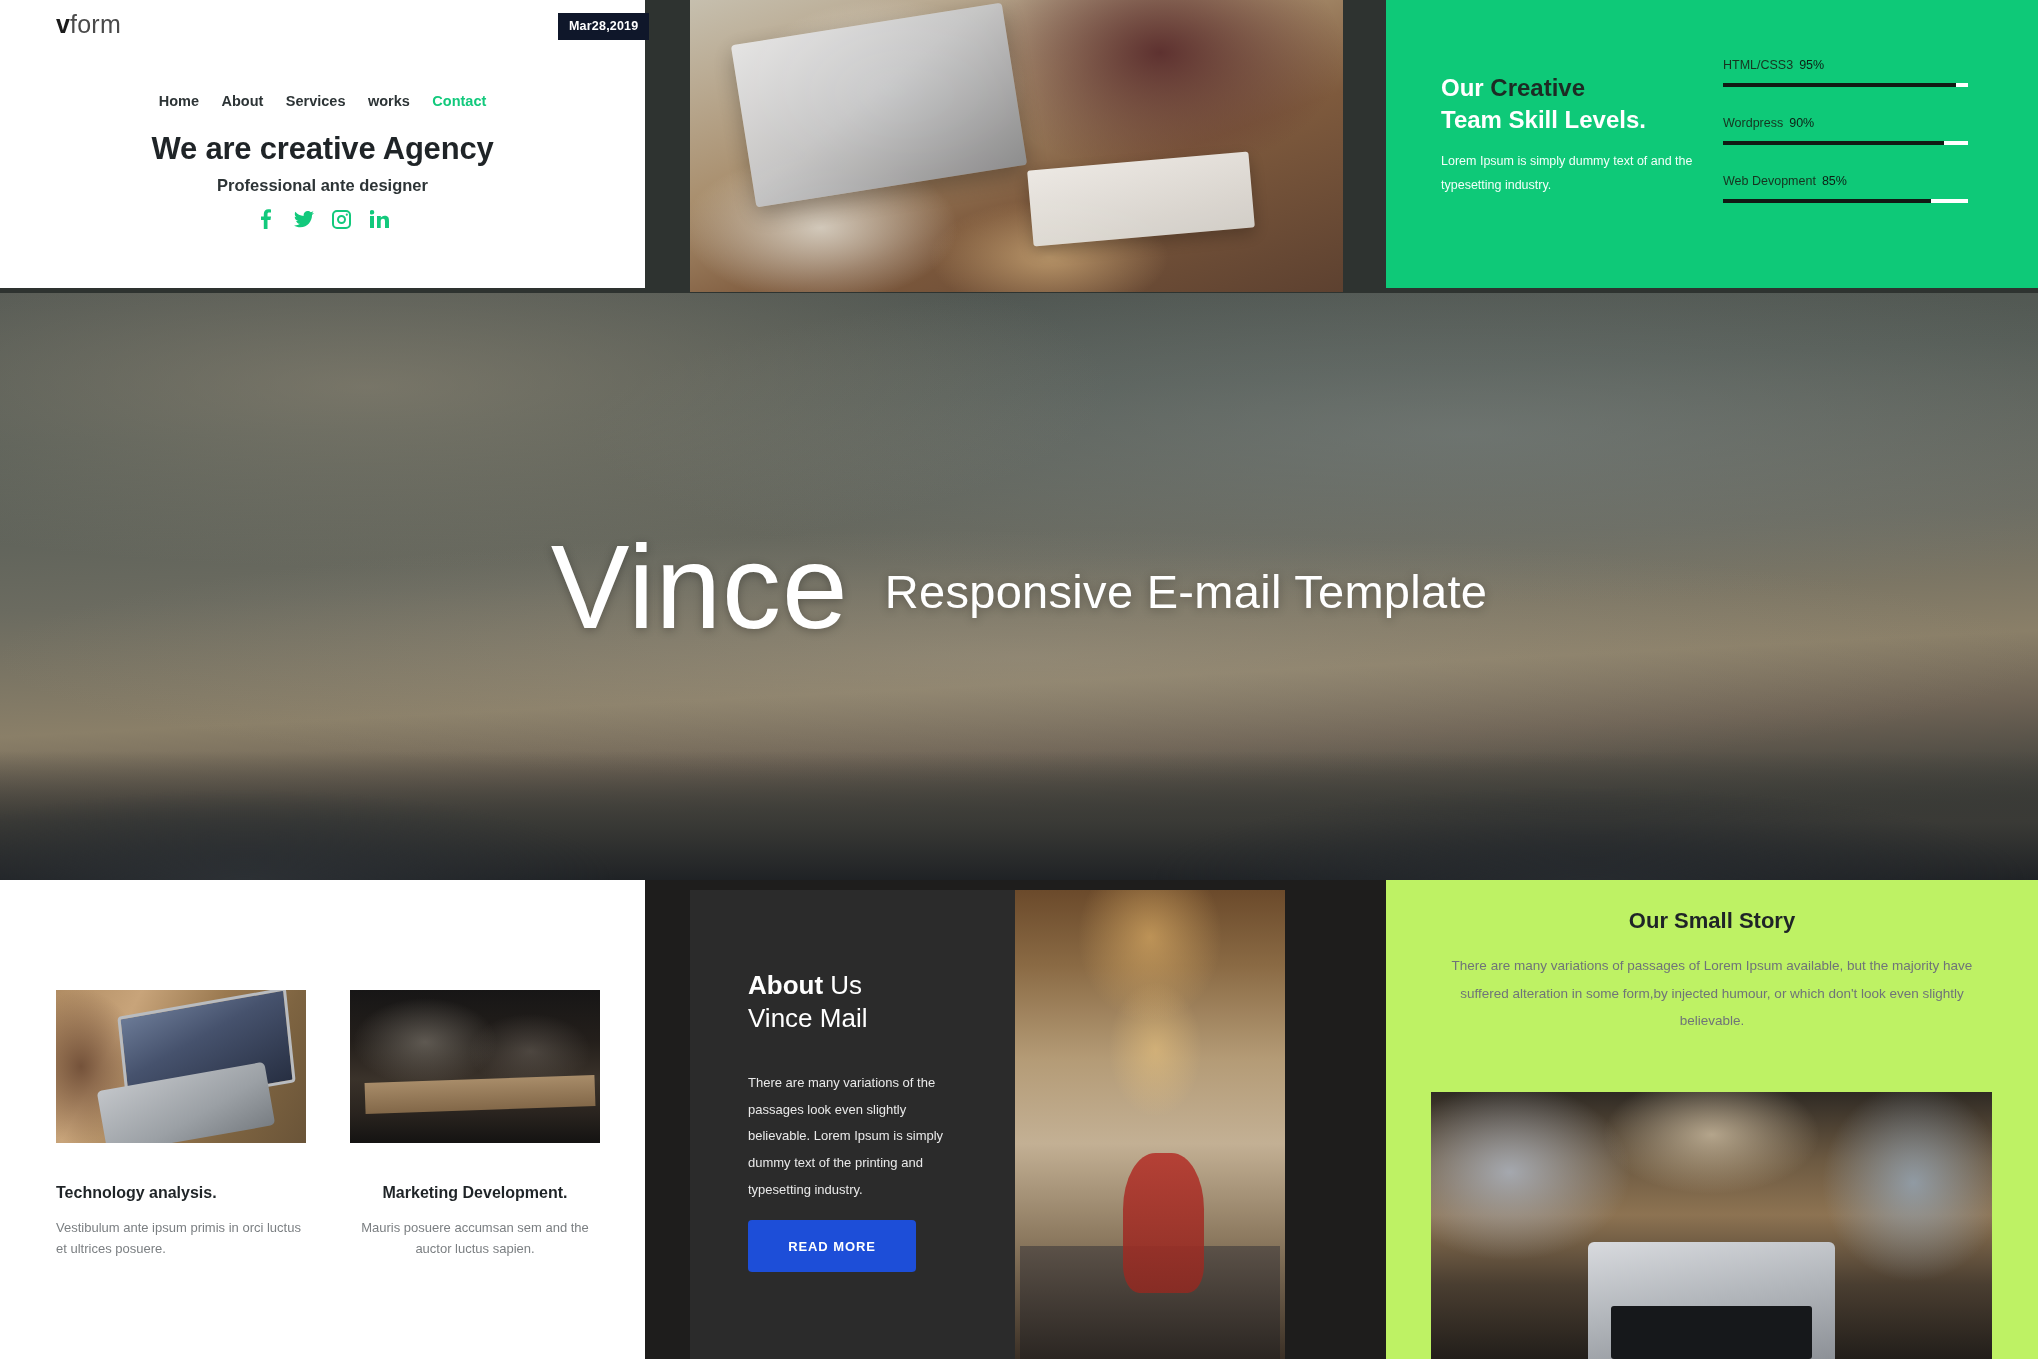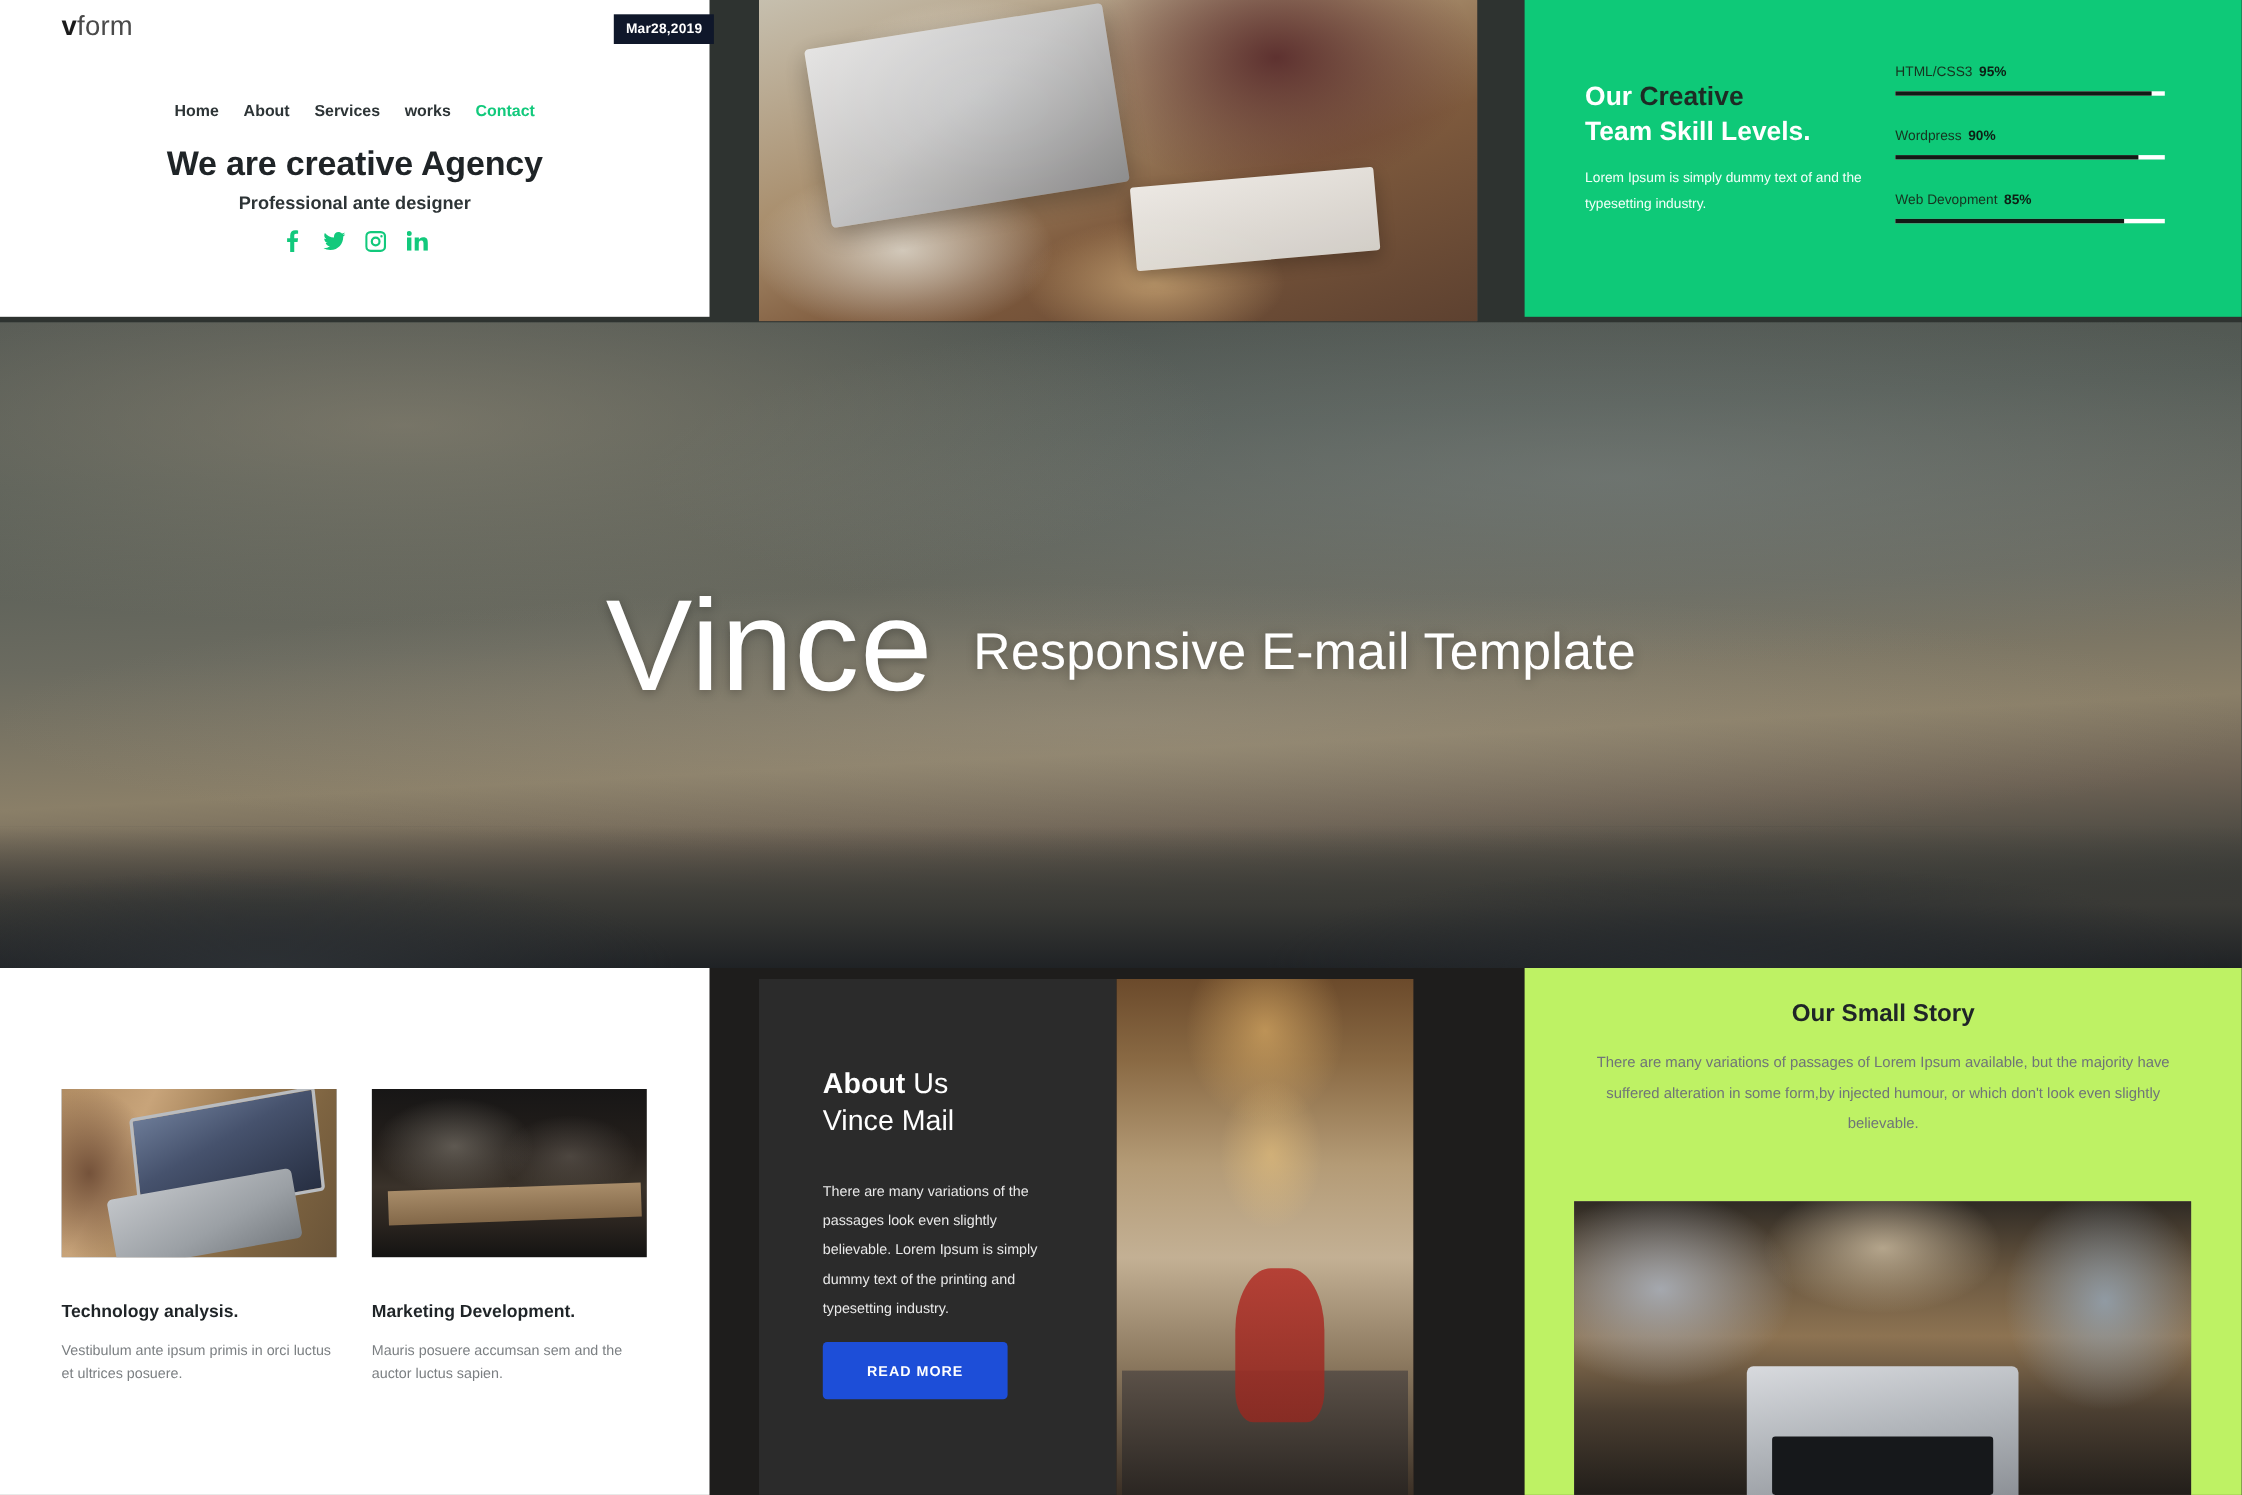--- a/index.html
+++ b/index.html
@@ -68,21 +68,21 @@
   }
   .skills-left { position: absolute; left: 55px; top: 72px; width: 270px; }
   .skills-head { font-size: 24px; line-height: 1.33; color: #ffffff; font-weight: 700; }
   .skills-head .dk { color: #1d2b24; }
   .skills-body {
     margin-top: 13px; font-size: 12.5px; line-height: 1.95; color: #f2fff9; font-weight: 400;
   }
   .skills-right { position: absolute; left: 337px; top: 58px; width: 250px; }
   .skill { margin-bottom: 29px; }
   .skill-label { font-size: 12.5px; color: #17331f; }
-  .skill-label b { font-weight: 700; margin-left: 6px; color: #0d1f14; }
+  .skill-label b { font-weight: 400; margin-left: 6px; color: #0d1f14; }
   .skill-track {
     position: relative; margin-top: 11px; height: 4px; width: 245px;
     background: #ffffff;
   }
   .skill-fill { position: absolute; left: 0; top: 0; height: 4px; background: #111a14; }
 
   
   .hero {
     position: absolute; left: 0; top: 293px; width: 2038px; height: 587px;
     overflow: hidden; background: #434b47;
@@ -104,21 +104,21 @@
   
   .bottom-band { position: absolute; left: 0; top: 880px; width: 2038px; height: 479px; }
   .bb-bg { position: absolute; left: 0; top: 0; width: 2038px; height: 479px; background: #1e1d1c; }
 
   
   .services-card {
     position: absolute; left: 0; top: 0; width: 645px; height: 479px; background: #ffffff;
   }
   .svc { position: absolute; top: 110px; width: 250px; }
   .svc.one { left: 56px; }
-  .svc.two { left: 338px; }
+  .svc.two { left: 350px; text-align: center; }
   .svc-img { width: 250px; height: 153px; overflow: hidden; position: relative; background: #888; }
   .svc-title {
     margin-top: 41px; font-size: 16px; font-weight: 700; color: #1f2427;
   }
   .svc-text {
     margin-top: 16px; font-size: 13px; line-height: 1.6; color: #7b7f82;
   }
 
   
   .about-card {

